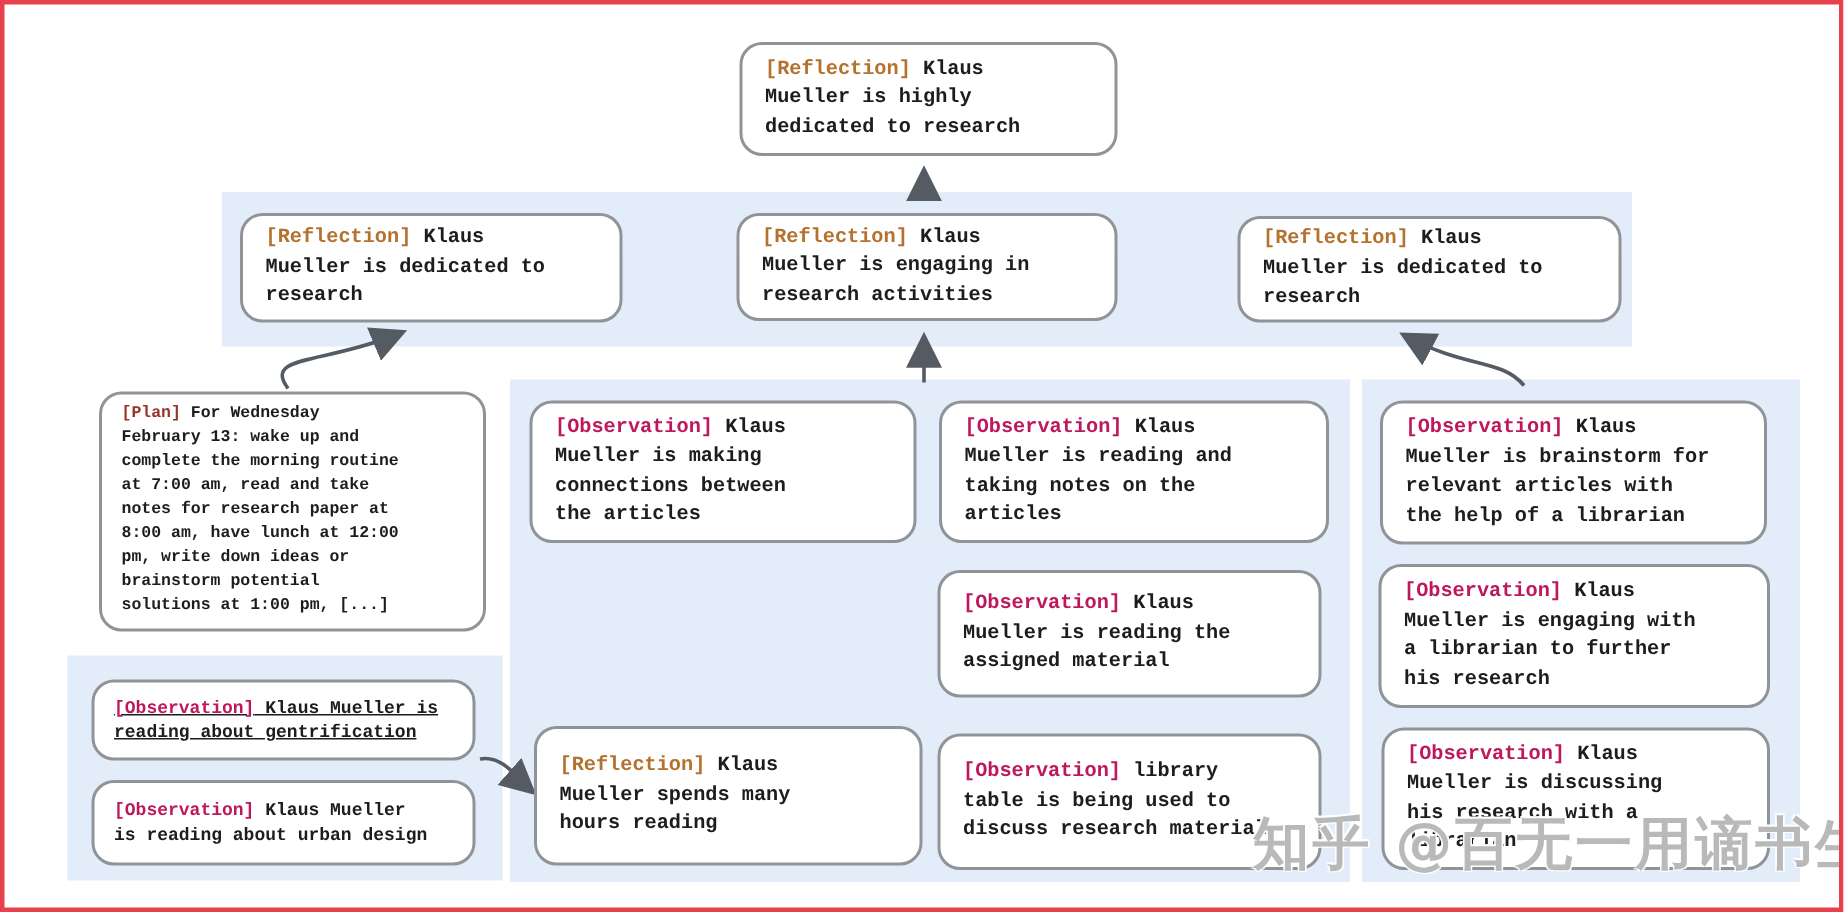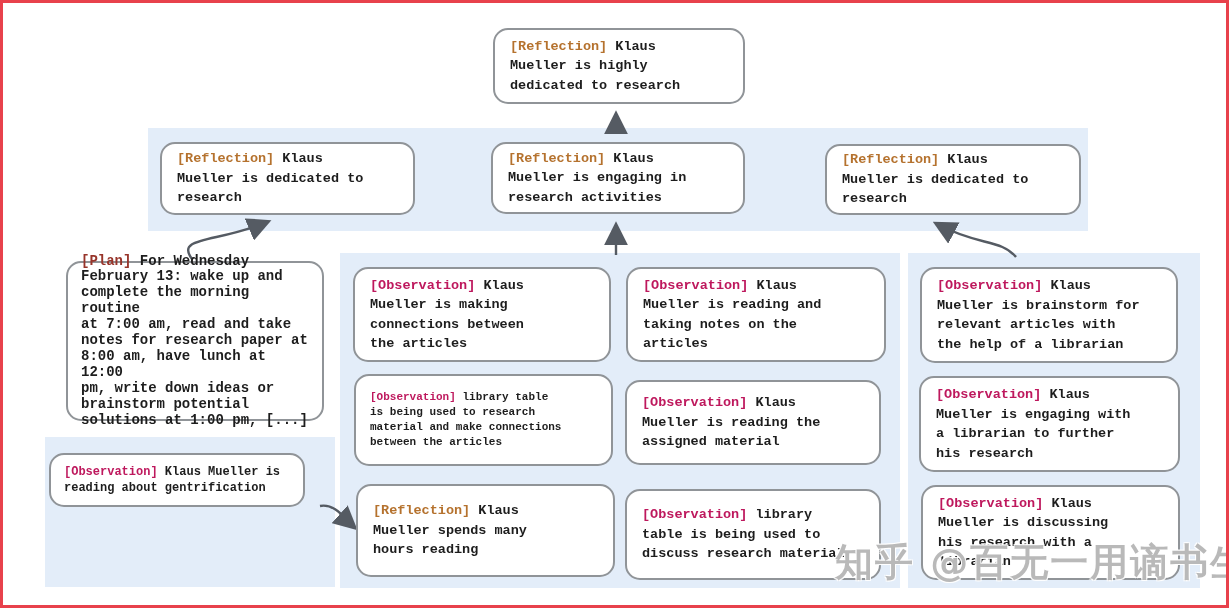--- a/index.html
+++ b/index.html
@@ -9,21 +9,21 @@
     font-family:"Liberation Mono","DejaVu Sans Mono",monospace;font-weight:700;
   }
   .panel{position:absolute;background:#e3edf9;}
   .node{
     position:absolute;box-sizing:border-box;background:#ffffff;
     border:2px solid #909498;border-radius:15px;color:#1d1d1d;
     display:flex;align-items:center;padding:0 15px;
   }
   .inner{white-space:pre-wrap;}
   .f-std{font-size:13.5px;line-height:19.5px;}
-  .f-plan{font-size:14px;line-height:15.9px;}
+  .f-plan{font-size:11px;line-height:15.9px;}
   .f-sm{font-size:11px;line-height:15px;}
   .f-obs2{font-size:12px;line-height:16.5px;}
   .lb-refl{color:#b5722e;}
   .lb-obs{color:#be185d;}
   .lb-plan{color:#97342a;}
   .arrows{position:absolute;left:0;top:0;pointer-events:none;}
   .watermark{
     position:absolute;left:832px;top:534px;z-index:30;
     font-family:"DejaVu Sans",sans-serif;font-weight:700;font-size:38px;
     color:rgba(158,158,158,0.72);letter-spacing:2px;
@@ -82,36 +82,34 @@
 February 13: wake up and
 complete the morning routine
 at 7:00 am, read and take
 notes for research paper at
 8:00 am, have lunch at 12:00
 pm, write down ideas or
 brainstorm potential
 solutions at 1:00 pm, [...]</span></div>
   </div>
 
-  <div class="node f-obs2" style="left:46px;top:450px;width:256px;height:54px;padding:16px 13px;">
+  <div class="node f-obs2" style="left:58px;top:450px;width:256px;height:54px;padding:16px 13px;text-decoration:underline;">
     <div class="inner"><span class="lb-obs">[Observation]</span><span> Klaus Mueller is
 reading about gentrification</span></div>
+  </div>
+  <div class="node f-obs2" style="left:58px;top:517px;width:256px;height:57px;padding:0 13px;">
+    <div class="inner"><span class="lb-obs">[Observation]</span><span> Klaus Mueller
+is reading about urban design</span></div>
   </div>
 
   <div class="node f-std" style="left:350px;top:264px;width:258px;height:95px;">
     <div class="inner"><span class="lb-obs">[Observation]</span><span> Klaus
 Mueller is making
 connections between
 the articles</span></div>
-  </div>
-  <div class="node f-sm" style="left:351px;top:371px;width:259px;height:92px;padding:0 14px;">
-    <div class="inner"><span class="lb-obs">[Observation]</span><span> library table
-is being used to research
-material and make connections
-between the articles</span></div>
   </div>
   <div class="node f-std" style="left:353px;top:481px;width:259px;height:93px;">
     <div class="inner"><span class="lb-refl">[Reflection]</span><span> Klaus
 Mueller spends many
 hours reading</span></div>
   </div>
 
   <div class="node f-std" style="left:623px;top:264px;width:260px;height:95px;">
     <div class="inner"><span class="lb-obs">[Observation]</span><span> Klaus
 Mueller is reading and

